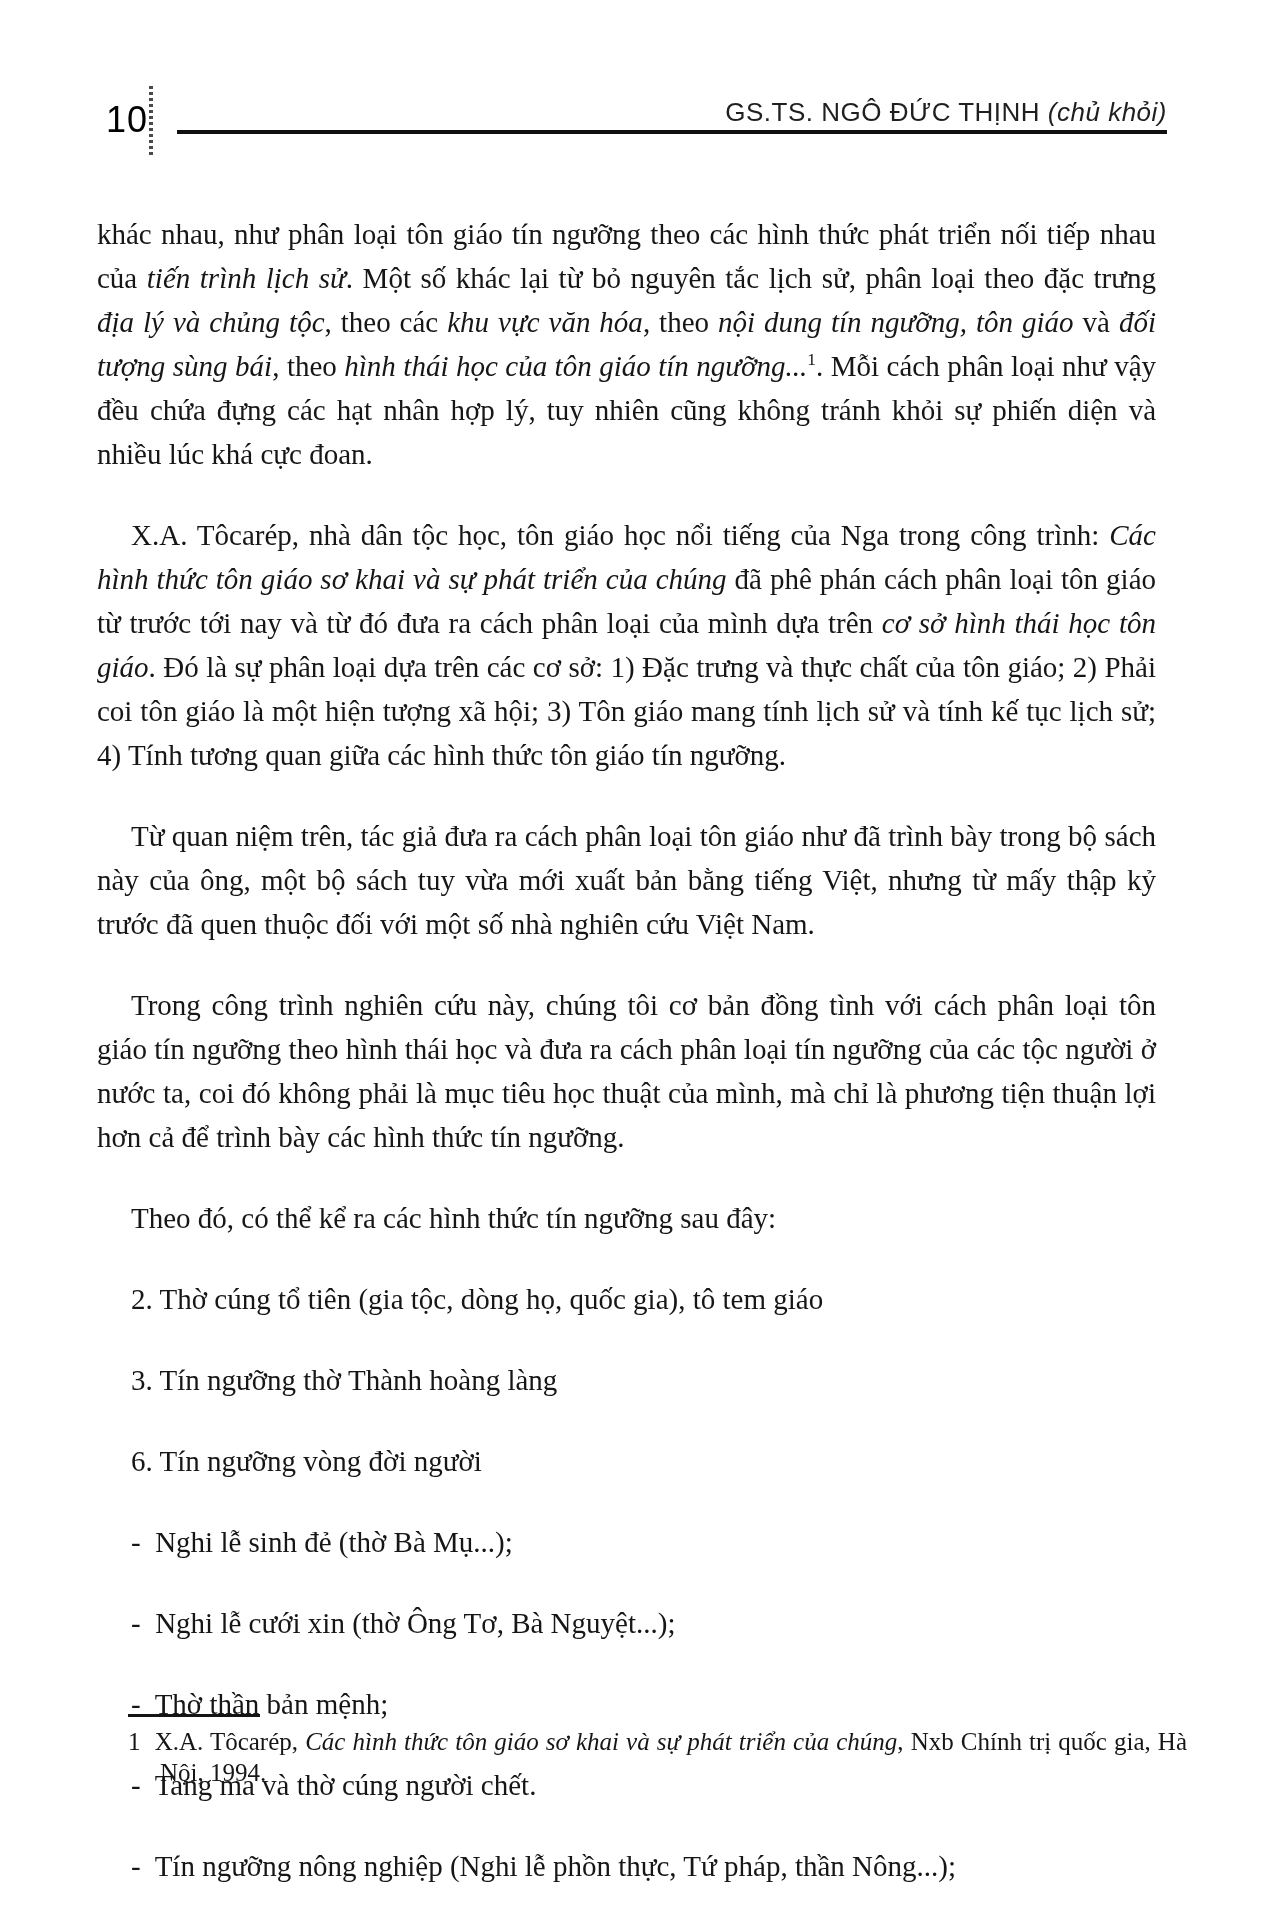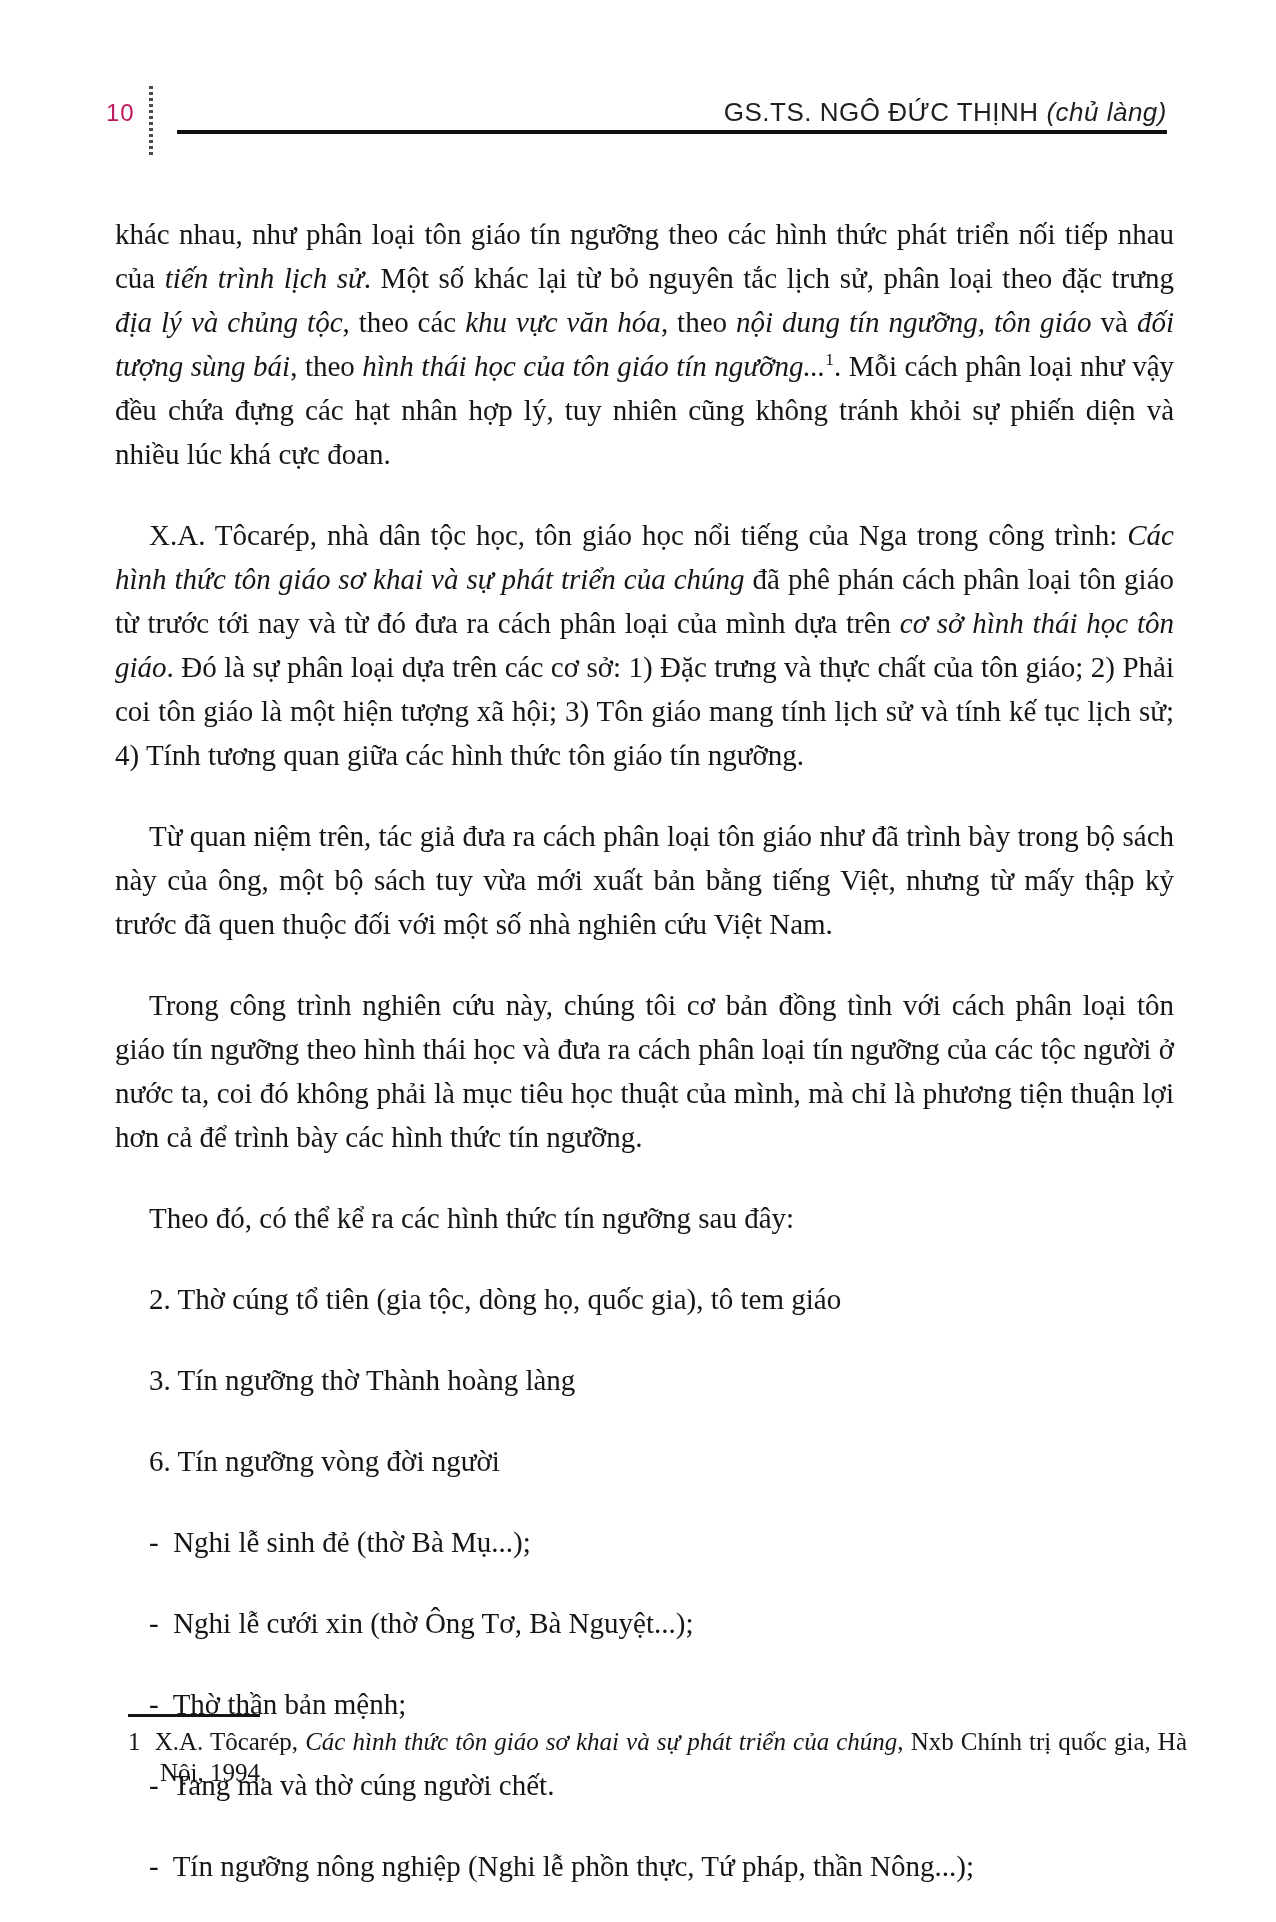--- a/index.html
+++ b/index.html
@@ -9,40 +9,40 @@
     background:#ffffff;
     color:#161616;
     font-family:"Liberation Serif","DejaVu Serif",serif;
     overflow:hidden;
     margin:0 auto;
   }
   
   .page-number{
     position:absolute;left:106px;top:99px;
     font-family:"Liberation Sans","DejaVu Sans",sans-serif;
-    font-size:24px;letter-spacing:1px;color:#be185d;
+    font-size:36px;letter-spacing:1px;color:#000000;
   }
   .dotted-ornament{
     position:absolute;left:149px;top:86px;width:4px;height:70px;
     background:repeating-linear-gradient(to bottom,#4a4a4a 0 3px,transparent 3px 6px);
   }
   .header-author{
     position:absolute;right:109px;top:97px;
     font-family:"Liberation Sans","DejaVu Sans",sans-serif;
     font-size:26px;letter-spacing:.5px;color:#1f1f1f;
     white-space:nowrap;
   }
   .header-author .role{font-style:italic;}
   .header-rule{
     position:absolute;left:177px;right:109px;top:130px;height:4px;
     background:#101010;
   }
   
   .flow{
-    position:absolute;left:115px;top:212px;width:1059px;
+    position:absolute;left:97px;top:212px;width:1059px;
     font-size:29px;line-height:44px;
     text-align:justify;
   }
   .flow p{margin:0 0 14px 0;}
   .flow p.item{margin:0 0 12px 0;}
   .flow p.indent,.flow p.item{text-indent:34px;margin-top:37px;}
   .it{font-style:italic;}
   sup{font-size:.6em;line-height:0;vertical-align:super;}
   
   .footnote{
@@ -56,21 +56,21 @@
   }
 </style>
 </head>
 <body>
 
 <div class="page">
 
   <div>
     <span class="page-number">10</span>
     <span class="dotted-ornament"></span>
-    <span class="header-author"><span>GS.TS. NGÔ ĐỨC THỊNH </span><span class="role">(chủ làng)</span></span>
+    <span class="header-author"><span>GS.TS. NGÔ ĐỨC THỊNH </span><span class="role">(chủ khỏi)</span></span>
     <span class="header-rule"></span>
   </div>
 
   <div class="flow">
       <p class="body"><span>khác nhau, như phân loại tôn giáo tín ngưỡng theo các hình thức phát triển nối tiếp nhau của </span><span class="it">tiến trình lịch sử</span><span>. Một số khác lại từ bỏ nguyên tắc lịch sử, phân loại theo đặc trưng </span><span class="it">địa lý và chủng tộc</span><span>, theo các </span><span class="it">khu vực văn hóa</span><span>, theo </span><span class="it">nội dung tín ngưỡng, tôn giáo</span><span> và </span><span class="it">đối tượng sùng bái</span><span>, theo </span><span class="it">hình thái học của tôn giáo tín ngưỡng...</span><sup>1</sup><span>. Mỗi cách phân loại như vậy đều chứa đựng các hạt nhân hợp lý, tuy nhiên cũng không tránh khỏi sự phiến diện và nhiều lúc khá cực đoan.</span></p>
       <p class="indent"><span>X.A. Tôcarép, nhà dân tộc học, tôn giáo học nổi tiếng của Nga trong công trình: </span><span class="it">Các hình thức tôn giáo sơ khai và sự phát triển của chúng</span><span> đã phê phán cách phân loại tôn giáo từ trước tới nay và từ đó đưa ra cách phân loại của mình dựa trên </span><span class="it">cơ sở hình thái học tôn giáo</span><span>. Đó là sự phân loại dựa trên các cơ sở: 1) Đặc trưng và thực chất của tôn giáo; 2) Phải coi tôn giáo là một hiện tượng xã hội; 3) Tôn giáo mang tính lịch sử và tính kế tục lịch sử; 4) Tính tương quan giữa các hình thức tôn giáo tín ngưỡng.</span></p>
       <p class="indent"><span>Từ quan niệm trên, tác giả đưa ra cách phân loại tôn giáo như đã trình bày trong bộ sách này của ông, một bộ sách tuy vừa mới xuất bản bằng tiếng Việt, nhưng từ mấy thập kỷ trước đã quen thuộc đối với một số nhà nghiên cứu Việt Nam.</span></p>
       <p class="indent"><span>Trong công trình nghiên cứu này, chúng tôi cơ bản đồng tình với cách phân loại tôn giáo tín ngưỡng theo hình thái học và đưa ra cách phân loại tín ngưỡng của các tộc người ở nước ta, coi đó không phải là mục tiêu học thuật của mình, mà chỉ là phương tiện thuận lợi hơn cả để trình bày các hình thức tín ngưỡng.</span></p>
       <p class="indent"><span>Theo đó, có thể kể ra các hình thức tín ngưỡng sau đây:</span></p>
       <p class="item"><span>2. Thờ cúng tổ tiên (gia tộc, dòng họ, quốc gia), tô tem giáo</span></p>

